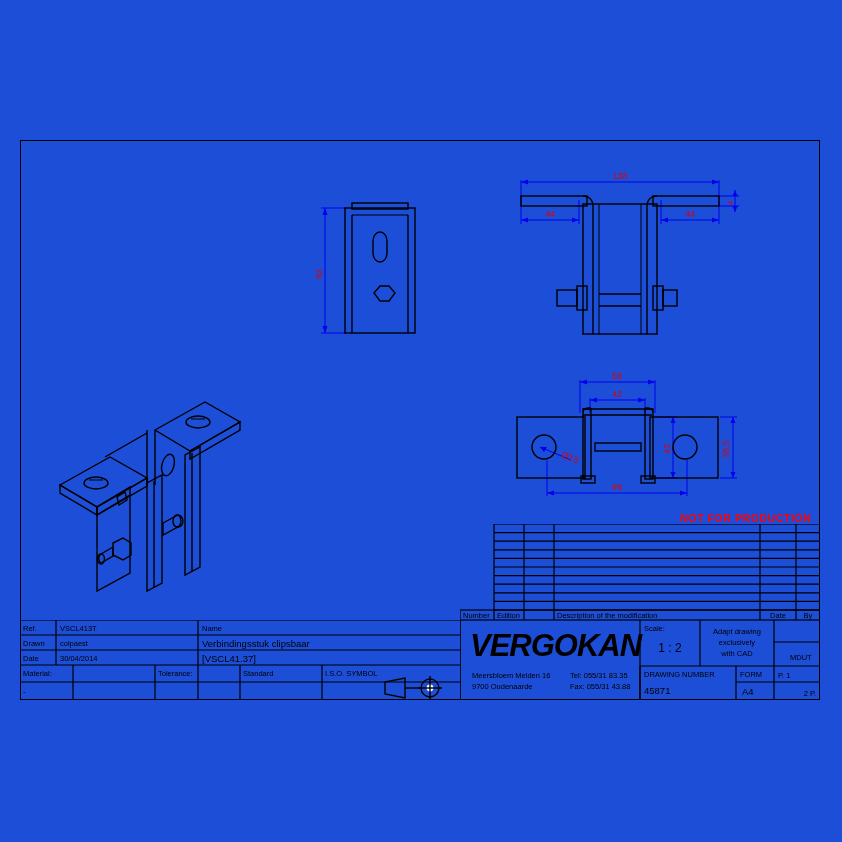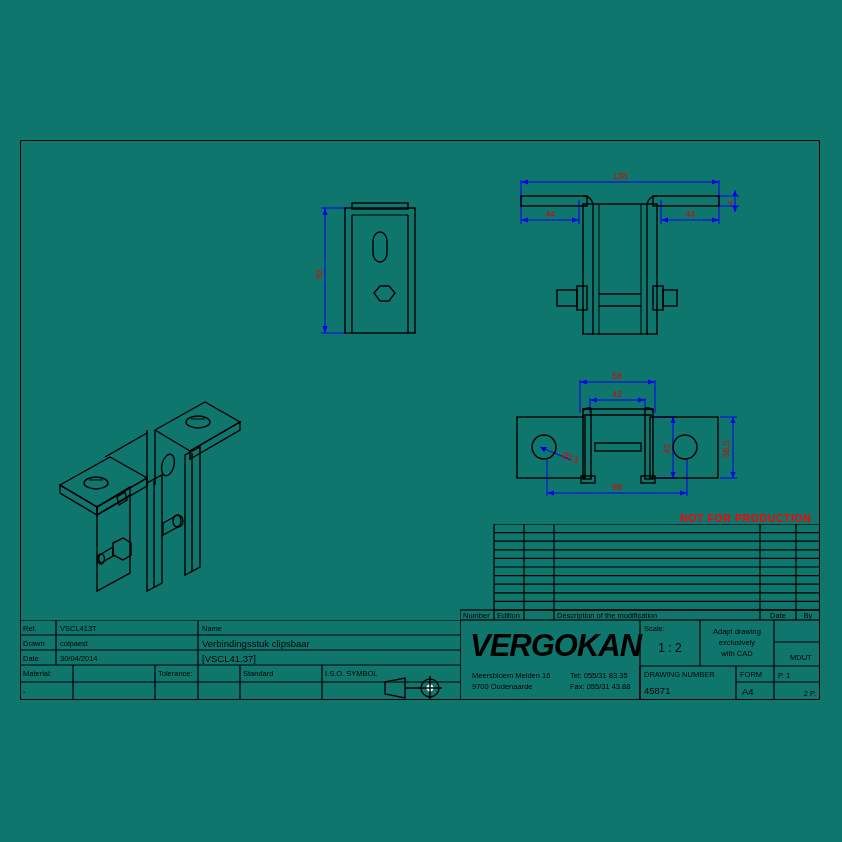--- a/index.html
+++ b/index.html
@@ -1,17 +1,17 @@
 <!DOCTYPE html>
 <html><head>
 <meta charset="utf-8">
 <style>
   html,body{margin:0;padding:0;background:#ffffff;}
   body{width:842px;height:842px;font-family:"Liberation Sans",sans-serif;color:#000;}
-  #sheet{position:relative;width:842px;height:842px;overflow:hidden;background:#0f766e;}
+  #sheet{position:relative;width:842px;height:842px;overflow:hidden;background:#1d4ed8;}
   .frame{position:absolute;left:20px;top:140px;width:800px;height:560px;border:1.5px solid #000;box-sizing:border-box;}
   svg{display:block;}
   .dimtxt{fill:#e00000;font-family:"Liberation Sans",sans-serif;font-size:9px;}
   .dimtxt.small{font-size:8px;}
   .blue{stroke:#0000ee;fill:none;stroke-width:1;}
   .bluefill{fill:#0000ee;}
   .ln{stroke:#000;fill:none;stroke-width:1.4;}
   .ln2{stroke:#000;fill:none;stroke-width:1;}
   .tblk{fill:none;stroke:#000;stroke-width:1.2;}
   .tbtxt{font-family:"Liberation Sans",sans-serif;font-size:7.5px;fill:#000;}

